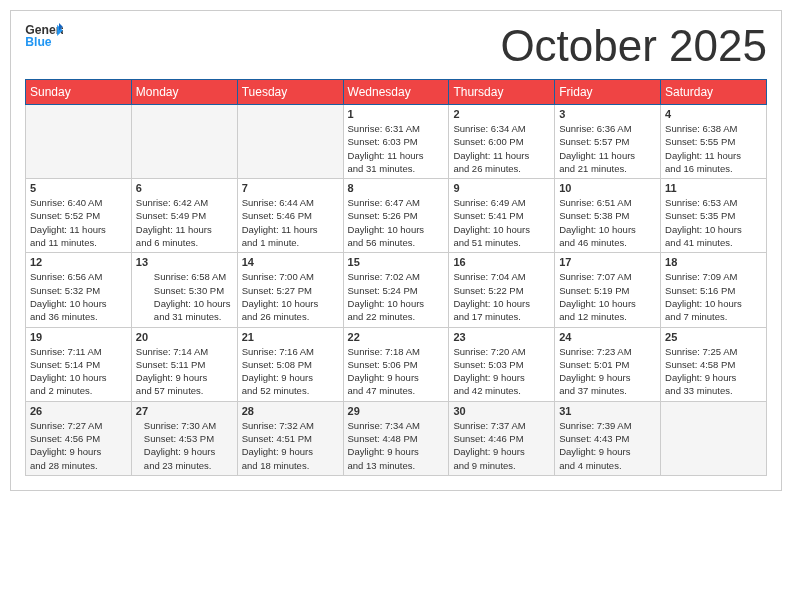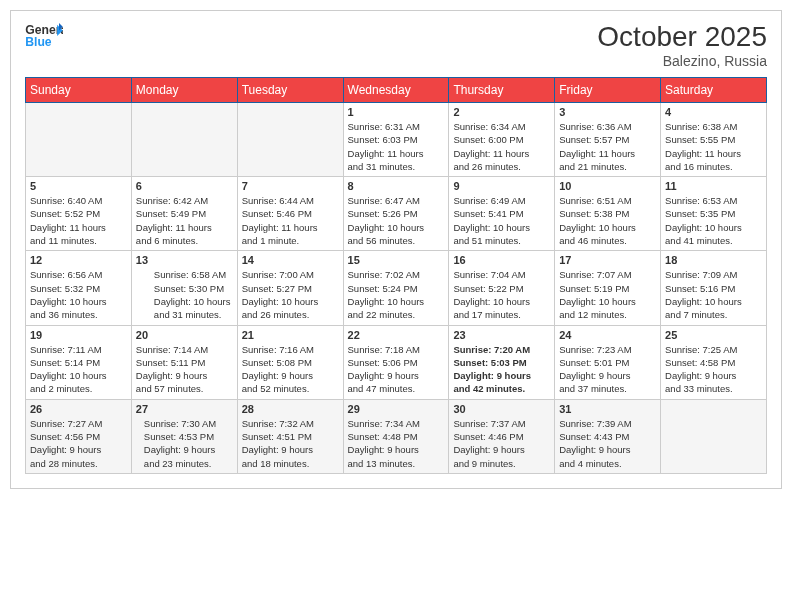--- a/index.html
+++ b/index.html
@@ -18,21 +18,21 @@
     .header {
       display: flex;
       justify-content: space-between;
       align-items: flex-start;
       margin-bottom: 8px;
     }
     .title-block {
       text-align: right;
     }
     .month-title {
-      font-size: 28px;
+      font-size: 44px;
       color: #333;
       font-weight: 300;
     }
     .location {
       font-size: 14px;
       color: #555;
     }
     .calendar {
       width: 100%;
       border-collapse: collapse;
@@ -90,21 +90,20 @@
     <div class="logo-wrapper">
       <svg class="logo-svg" viewBox="0 0 40 32">
         <text x="0" y="14" font-size="13" font-weight="bold" fill="#333">General</text>
         <text x="0" y="27" font-size="13" font-weight="bold" fill="#2196F3">Blue</text>
         <polygon points="34,4 40,10 34,16" fill="#2196F3"></polygon>
         <polygon points="36,2 40,6 36,10" fill="#1565C0"></polygon>
       </svg>
     </div>
     <div class="title-block">
       <div class="month-title">October 2025</div>
-      <div class="location">Balezino, Russia</div>
     </div>
   </div>
 
   <table class="calendar">
     <thead>
       <tr>
         <th>Sunday</th>
         <th>Monday</th>
         <th>Tuesday</th>
         <th>Wednesday</th>
@@ -273,21 +272,21 @@
           </td>
           <td>
             <div class="day-number">22</div>
             <div class="day-info" style="white-space: pre-line;">Sunrise: 7:18 AM
 Sunset: 5:06 PM
 Daylight: 9 hours
 and 47 minutes.</div>
           </td>
           <td>
             <div class="day-number">23</div>
-            <div class="day-info" style="white-space: pre-line; font-weight: bold;">Sunrise: 7:20 AM
+            <div class="day-info" style="white-space: pre-line;">Sunrise: 7:20 AM
 Sunset: 5:03 PM
 Daylight: 9 hours
 and 42 minutes.</div>
           </td>
           <td>
             <div class="day-number">24</div>
             <div class="day-info" style="white-space: pre-line;">Sunrise: 7:23 AM
 Sunset: 5:01 PM
 Daylight: 9 hours
 and 37 minutes.</div>

